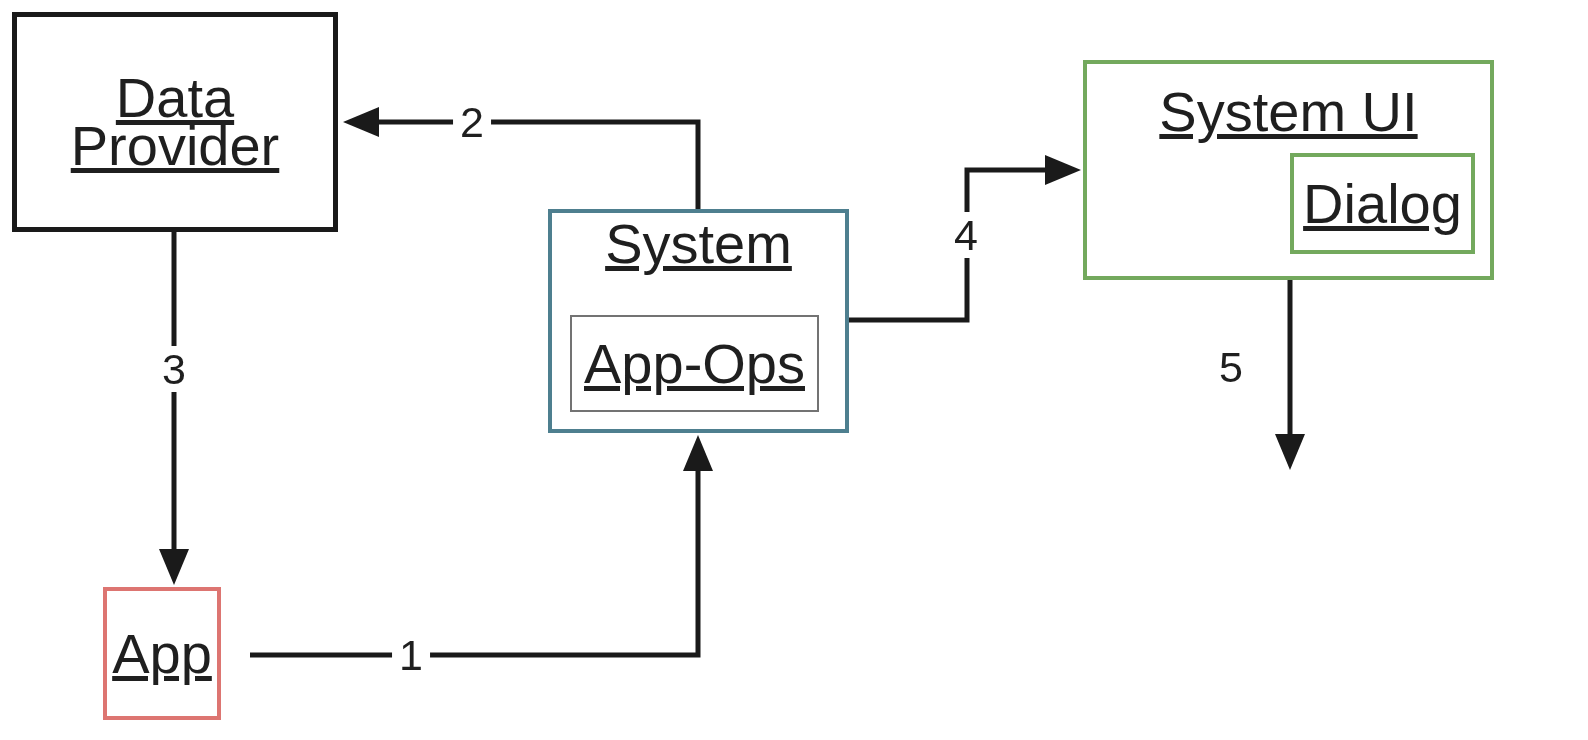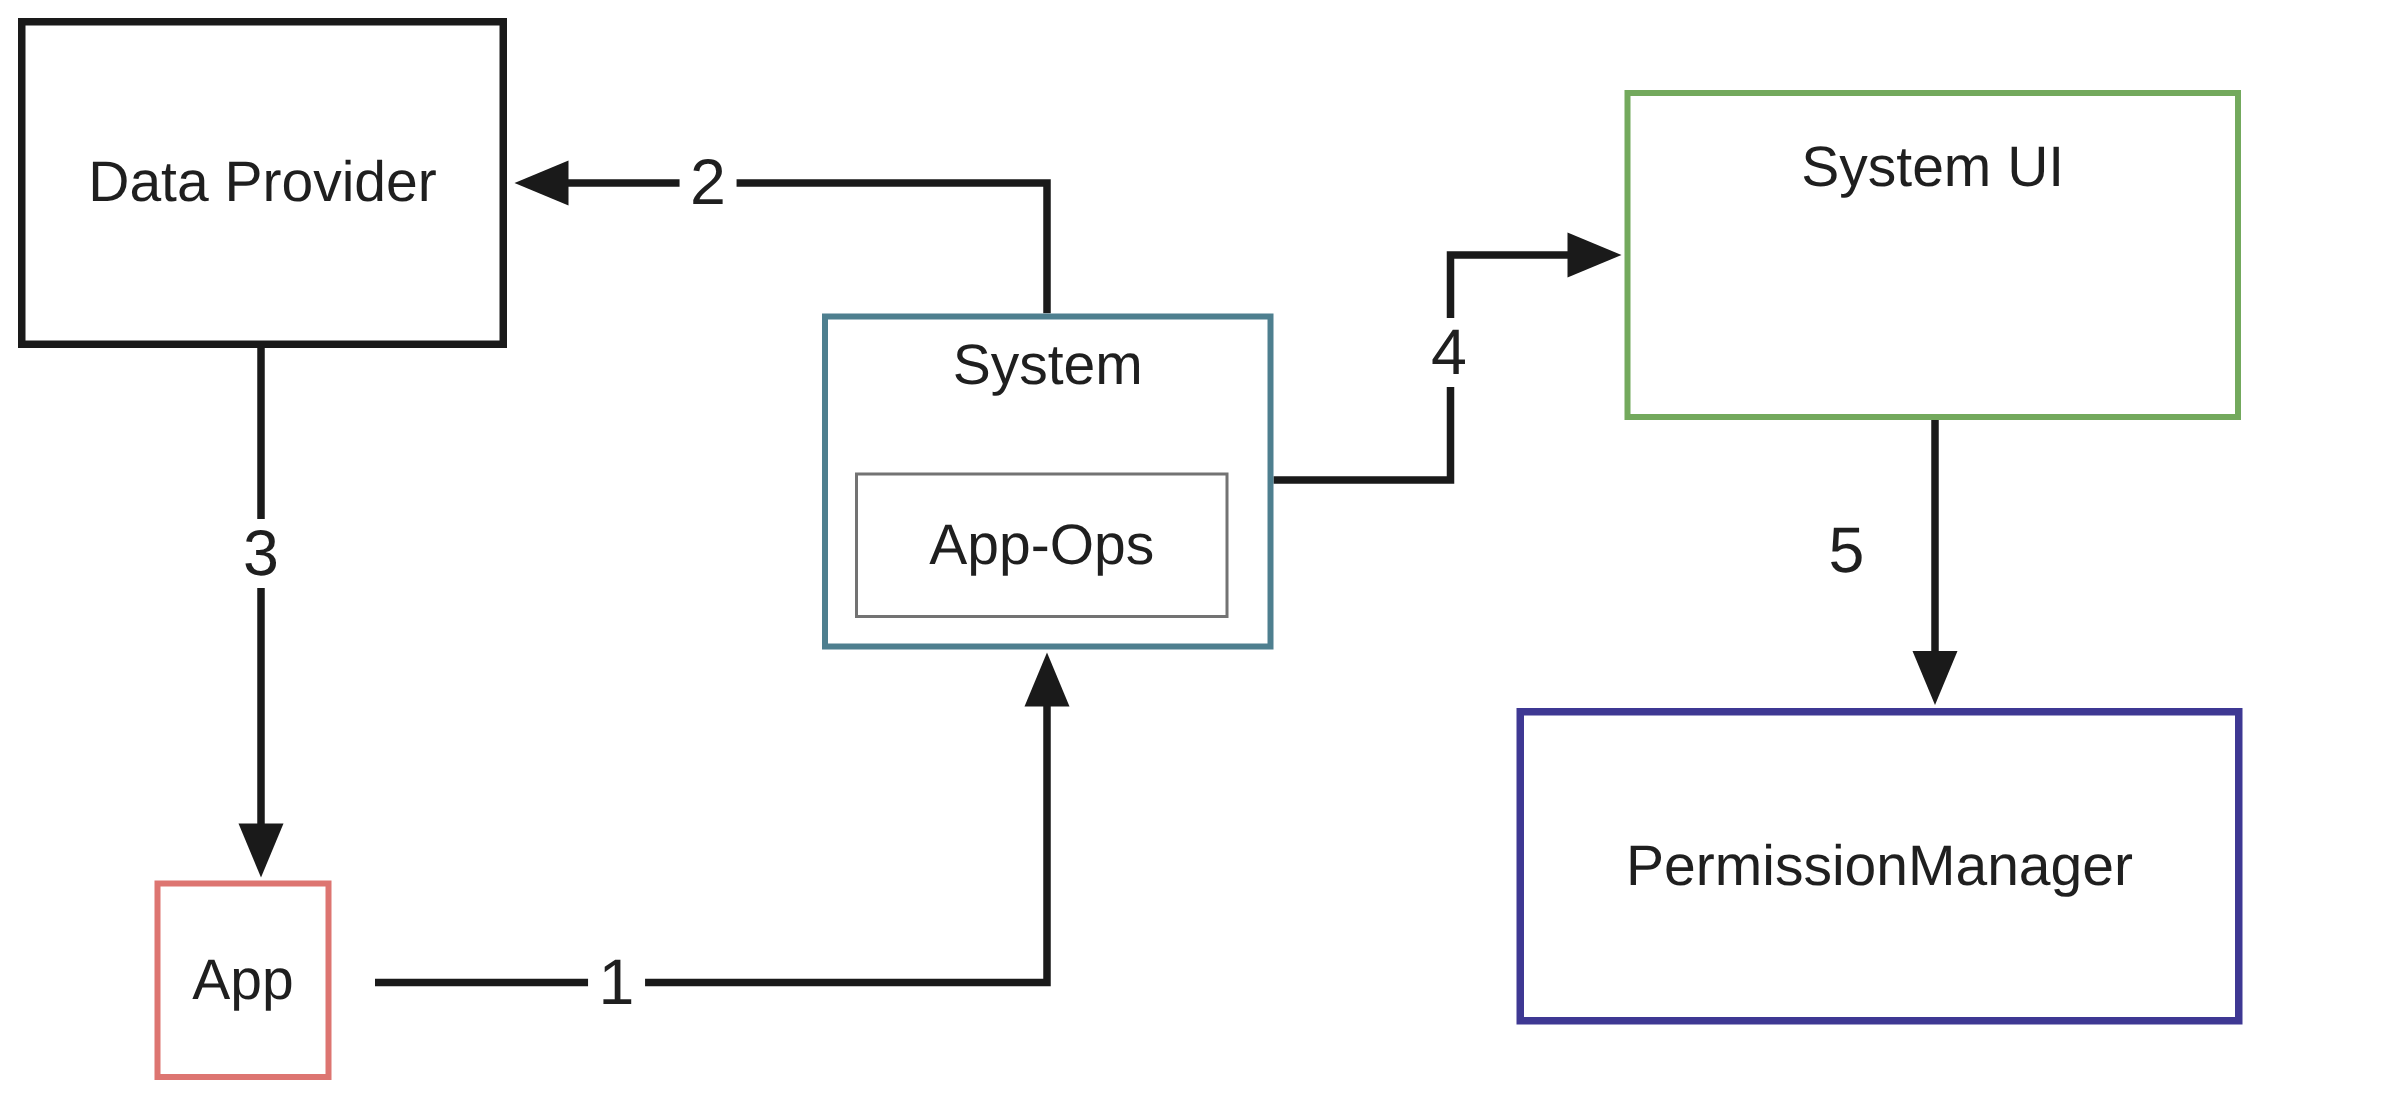--- a/index.html
+++ b/index.html
@@ -21,24 +21,25 @@
     width: 1588px; height: 740px;
     pointer-events: none;
   }
 
   .box {
     position: absolute;
     background: #ffffff;
     display: flex;
     align-items: center;
     justify-content: center;
-    font-size: 38px;
+    font-size: 56px;
     line-height: 48px;
     color: #1f1f1f;
     text-align: center;
+    text-decoration: underline;
   }
 
   .box-data-provider { left: 12px;  top: 12px;  width: 326px; height: 220px; border: 5px solid #1a1a1a; }
   .box-system        { left: 548px; top: 209px; width: 301px; height: 224px; border: 4px solid #4e7f8f;
                        align-items: flex-start; }
   .box-system .box-title    { padding-top: 7px; }
   .box-app-ops       { left: 570px; top: 315px; width: 249px; height: 97px;  border: 2px solid #737373; }
   .box-system-ui     { left: 1083px; top: 60px; width: 411px; height: 220px; border: 4px solid #73a95d;
                        align-items: flex-start; }
   .box-system-ui .box-title { padding-top: 24px; }
@@ -91,28 +92,28 @@
   <div class="box box-system">
     <span class="box-title">System</span>
   </div>
   <div class="box box-app-ops">
     <span class="box-title">App-Ops</span>
   </div>
 
   <div class="box box-system-ui">
     <span class="box-title">System UI</span>
   </div>
+  <div class="box box-dialog">
+    <span class="box-title">Dialog</span>
+  </div>
 
   <div class="box box-app">
     <span class="box-title">App</span>
   </div>
 
-  <div class="box box-permission">
-    <span class="box-title">PermissionManager</span>
-  </div>
 
   <div class="arrow-num num-1">1</div>
   <div class="arrow-num num-2">2</div>
   <div class="arrow-num num-3">3</div>
   <div class="arrow-num num-4">4</div>
   <div class="arrow-num num-5">5</div>
 
 </div>
 
 </body></html>

